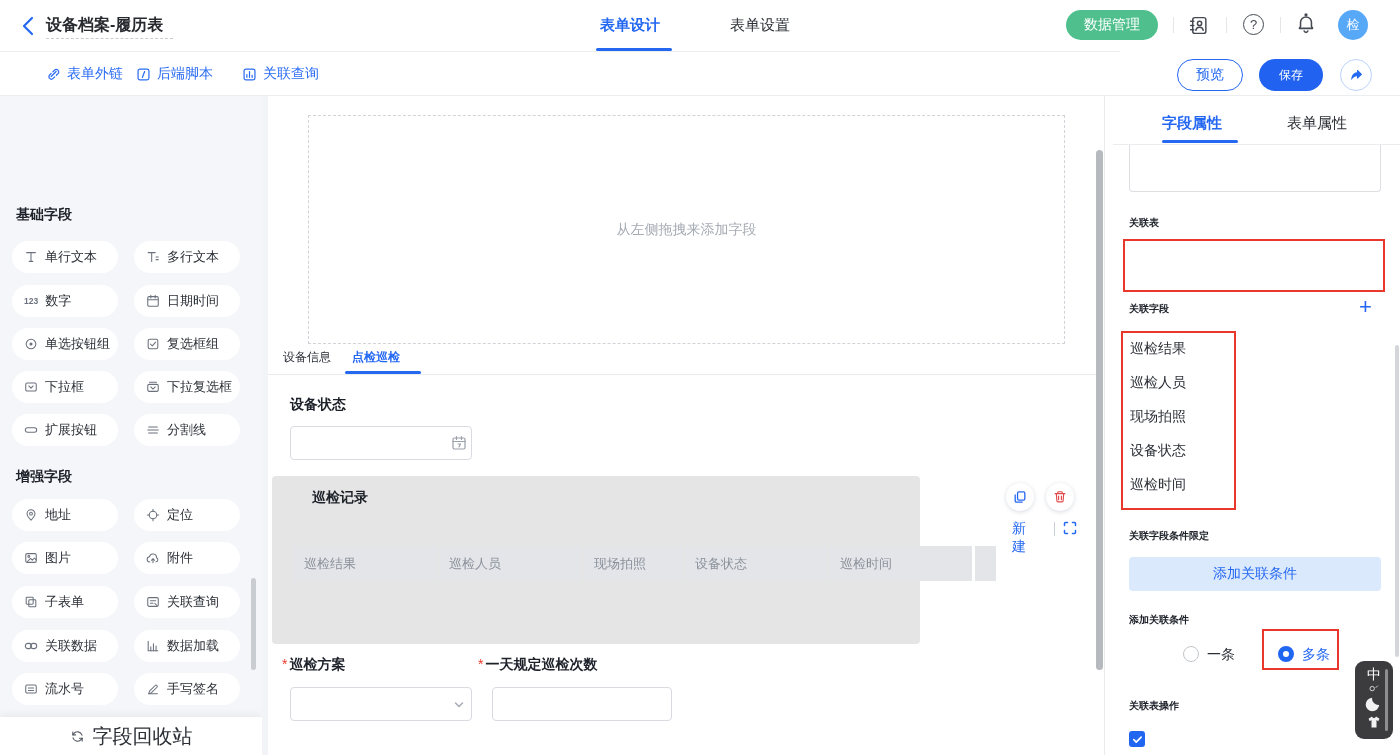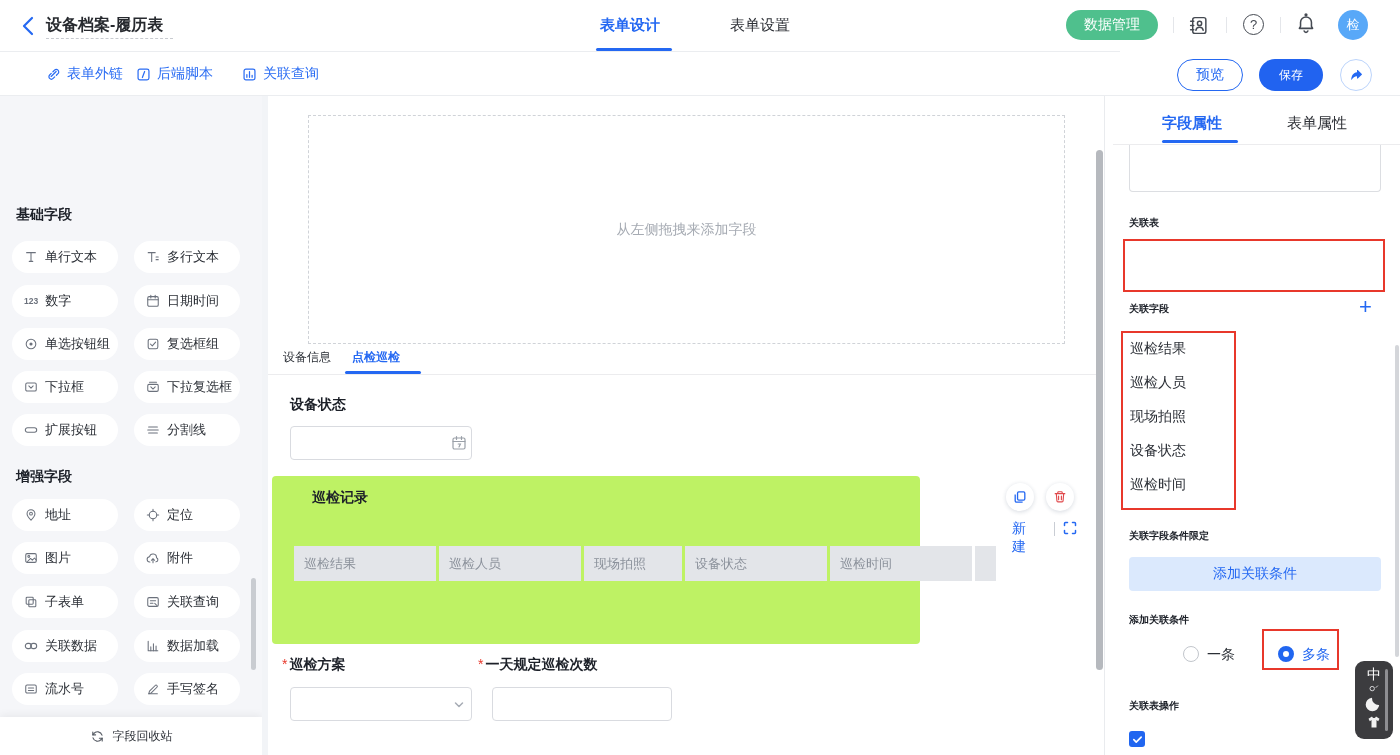--- a/index.html
+++ b/index.html
@@ -31,35 +31,35 @@
   .btn-circle{position:absolute;top:7px;width:32px;height:32px;border-radius:50%;border:1px solid #bcd4fb;background:#fff;
               display:flex;align-items:center;justify-content:center;cursor:pointer;box-sizing:border-box}
 
   
   .sidebar{position:absolute;left:0;top:96px;width:262px;height:659px;background:#f5f6f9;overflow:hidden}
   .sec-title{position:absolute;left:16px;font-size:14px;font-weight:700;color:#1d2129}
   .pill{position:absolute;width:106px;height:32px;background:#fff;border-radius:16px;display:flex;align-items:center;
         padding-left:12px;box-sizing:border-box;gap:7px;font-size:13px;color:#2b2f36;cursor:grab;white-space:nowrap}
   .num-ico{font-size:8.5px;font-weight:700;color:#6b717c;flex:none}
   .recycle-bar{position:absolute;left:0;top:621px;width:262px;height:38px;background:#fff;box-shadow:0 -2px 8px rgba(0,0,0,.06);
-               display:flex;align-items:center;justify-content:center;gap:8px;font-size:12px;color:#2b2f36;cursor:pointer}
+               display:flex;align-items:center;justify-content:center;gap:8px;font-size:20px;color:#2b2f36;cursor:pointer}
   .scroll-thumb{position:absolute;background:#c9ccd1;border-radius:3px}
 
   
   .canvas{position:absolute;left:262px;top:96px;width:842px;height:659px;background:#fff}
   .canvas-gutter{position:absolute;left:0;top:0;width:6px;height:659px;background:#f2f4f7}
   .dropzone{position:absolute;left:46px;top:19px;width:757px;height:229px;border:1px dashed #d0d3d8;
             display:flex;align-items:center;justify-content:center;color:#a6abb3;font-size:14px;box-sizing:border-box}
   .cv-tab{position:absolute;top:253px;font-size:12px;cursor:pointer}
   .cv-tabline{position:absolute;left:6px;top:278px;width:835px;height:1px;background:#ececee}
   .cv-underline{position:absolute;left:83px;top:275px;width:76px;height:3px;background:#2468f2;border-radius:2px}
   .f-label{position:absolute;font-size:14px;font-weight:700;color:#1d2129;white-space:nowrap}
   .req{color:#e8382b;margin-right:2px;font-weight:400}
   .inp{position:absolute;background:#fff;border:1px solid #d9dbe0;border-radius:4px;box-sizing:border-box}
-  .subform{position:absolute;left:10px;top:380px;width:648px;height:168px;background:#bef264;border-radius:4px}
+  .subform{position:absolute;left:10px;top:380px;width:648px;height:168px;background:#e5e5e5;border-radius:4px}
   .circ-btn{position:absolute;width:28px;height:28px;border-radius:50%;background:#fff;box-shadow:0 1px 4px rgba(31,56,88,.18);
             display:flex;align-items:center;justify-content:center;cursor:pointer}
   .new-link{position:absolute;color:#2468f2;font-size:14px;cursor:pointer}
   .th-row{position:absolute;left:22px;top:70px;display:flex;gap:3px}
   .th{height:35px;background:#e3e5e9;color:#8b919b;font-size:13px;line-height:35px;padding-left:10px;box-sizing:border-box;
       overflow:hidden;white-space:nowrap}
 
   
   .panel{position:absolute;left:1104px;top:96px;width:296px;height:659px;background:#fff;border-left:1px solid #e9ebee;box-sizing:content-box}
   .pn-tab{position:absolute;top:18px;font-size:15px;cursor:pointer}

